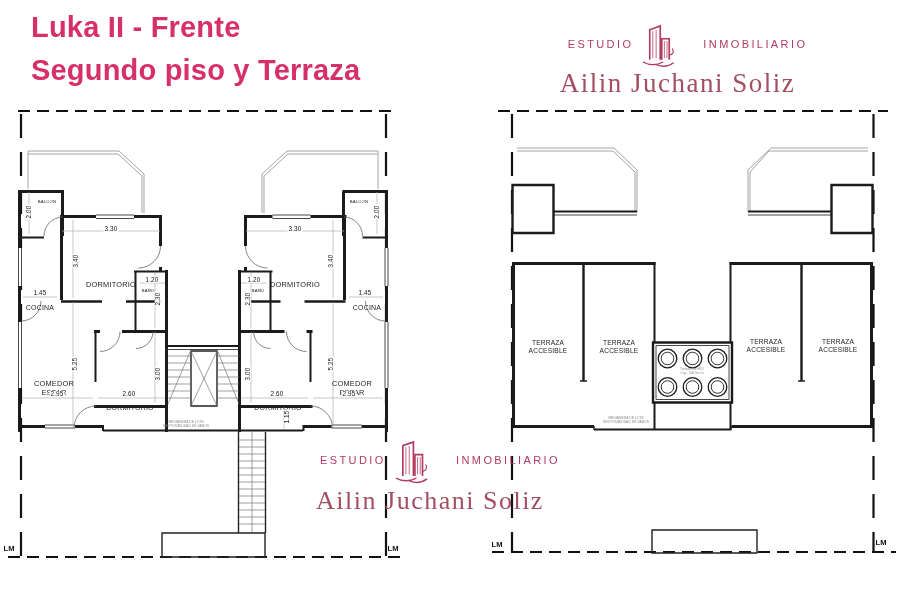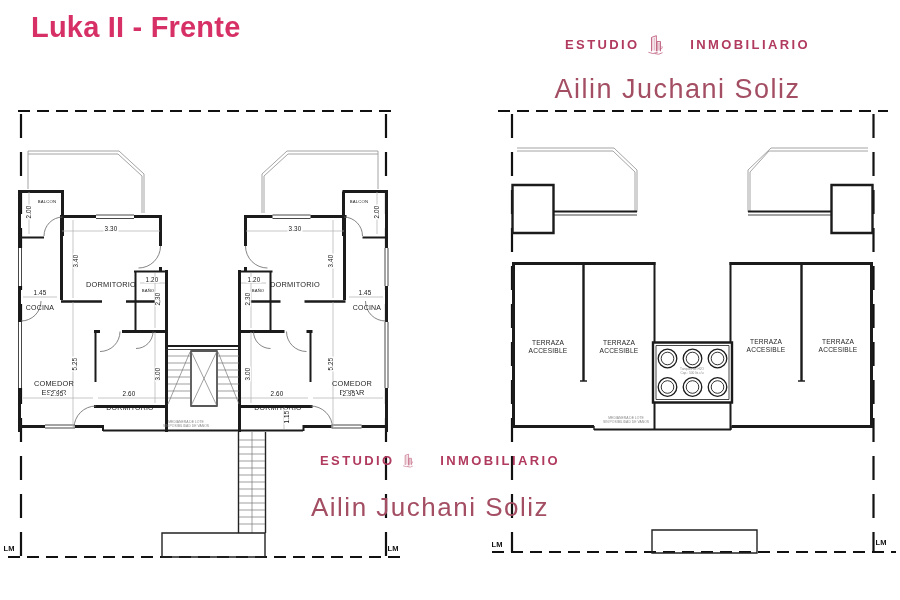--- a/index.html
+++ b/index.html
@@ -6,23 +6,23 @@
   #stage{position:relative;width:900px;height:600px;background:#ffffff;overflow:hidden;
          font-family:"Liberation Sans",sans-serif;}
   #linework{position:absolute;left:0;top:0;z-index:1;}
   
   .headline{position:absolute;left:31px;top:6px;z-index:4;
             font-family:"Liberation Sans",sans-serif;font-weight:800;
             font-size:29px;line-height:43px;letter-spacing:.2px;}
   
   .logo{position:absolute;z-index:4;text-align:center;}
   .logo-row{display:flex;align-items:center;justify-content:center;gap:7px;}
-  .logo-word{font-size:13px;font-weight:700;letter-spacing:2.4px;padding-left:20px;}
-  .logo-name{font-family:Liberation Sans, sans-serif;font-weight:500;letter-spacing:1.5px;
-             margin-top:6px;white-space:nowrap;}
+  .logo-word{font-size:11px;font-weight:400;letter-spacing:2.4px;padding-left:20px;}
+  .logo-name{font-family:Liberation Serif, serif;font-weight:500;letter-spacing:1.5px;
+             margin-top:0;white-space:nowrap;}
   .logo-tr{left:545px;top:20px;width:265px;}
   .logo-tr .logo-name{font-size:27px;}
   .logo-bc{left:300px;top:434px;width:260px;}
   .logo-bc .logo-name{font-size:26px;}
   .bicon{display:block;}
   
   .lbl{position:absolute;z-index:3;transform:translate(-50%,-50%);
        font-family:"Liberation Sans",sans-serif;font-size:7.2px;line-height:1.18;
        color:#1d1d1d;text-align:center;white-space:pre-line;letter-spacing:.2px;}
   .dim{font-size:6.3px;color:#161616;background:#fff;padding:0 1px;line-height:1;}
@@ -189,20 +189,21 @@
       <circle cx="717.5" cy="387" r="9.3" stroke-width="1.3"></circle>
         <circle cx="717.5" cy="387" r="6.3" stroke-width=".9"></circle>
     </g>
     <path class="w2" d="M654.5 402 V429 M730.5 402 V429"></path>
 
     <path class="w15" d="M652 530 H757 V553 H652 Z"></path>
   </svg>
 
   <div class="headline" style="color:#d63066;">
     <div>Luka II - Frente</div>
+    <div>Segundo piso y Terraza</div>
   </div>
 
   <div class="logo logo-tr" style="color:#b13a5f;">
     <div class="logo-row">
       <span class="logo-word">ESTUDIO</span>
       <svg class="bicon" width="36" height="48" viewBox="0 0 48 62">
         <g stroke="currentColor" fill="none">
           <path d="M13 52 V12 L27 7 V52" stroke-width="2.2"></path>
           <path d="M17 14 V50 M21.5 12.5 V50" stroke-width="1"></path>
           <path d="M29 52 V24 H39 V52" stroke-width="2.2"></path>

